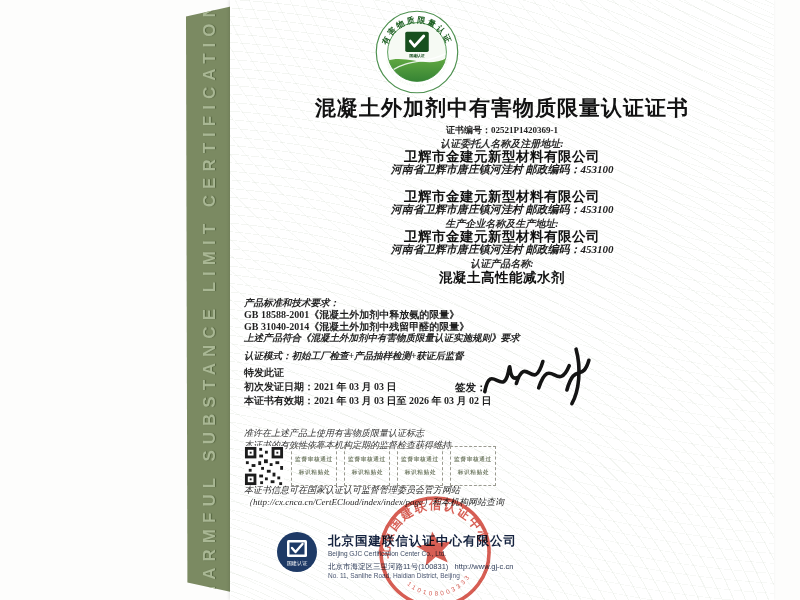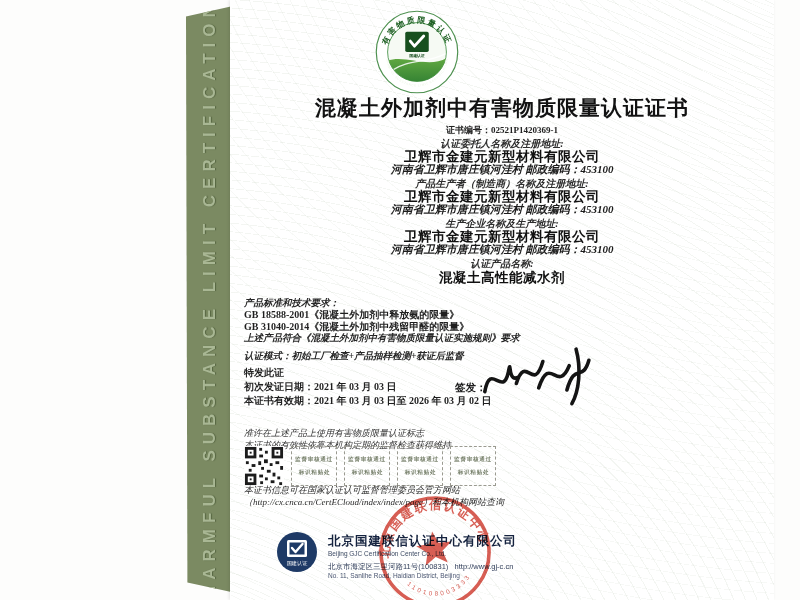--- a/index.html
+++ b/index.html
@@ -98,21 +98,20 @@
 
     <div class="abs ctr title" style="top:94px">混凝土外加剂中有害物质限量认证证书</div>
     <div class="abs ctr small" style="top:124px">
       <span>证书编号：</span><span>02521P1420369-1</span>
     </div>
 
     <div class="abs ctr kai" style="top:137px">认证委托人名称及注册地址:</div>
     <div class="abs ctr coname" style="top:148px">卫辉市金建元新型材料有限公司</div>
     <div class="abs ctr addr" style="top:162px">河南省卫辉市唐庄镇河洼村 邮政编码：453100</div>
 
-    <div class="abs ctr kai" style="top:177px">产品生产者（制造商）名称及注册地址:</div>
     <div class="abs ctr coname" style="top:188px">卫辉市金建元新型材料有限公司</div>
     <div class="abs ctr addr" style="top:202px">河南省卫辉市唐庄镇河洼村 邮政编码：453100</div>
 
     <div class="abs ctr kai" style="top:217px">生产企业名称及生产地址:</div>
     <div class="abs ctr coname" style="top:228px">卫辉市金建元新型材料有限公司</div>
     <div class="abs ctr addr" style="top:242px">河南省卫辉市唐庄镇河洼村 邮政编码：453100</div>
 
     <div class="abs ctr kai" style="top:257px">认证产品名称:</div>
     <div class="abs ctr coname" style="top:269px">混凝土高性能减水剂</div>
 

